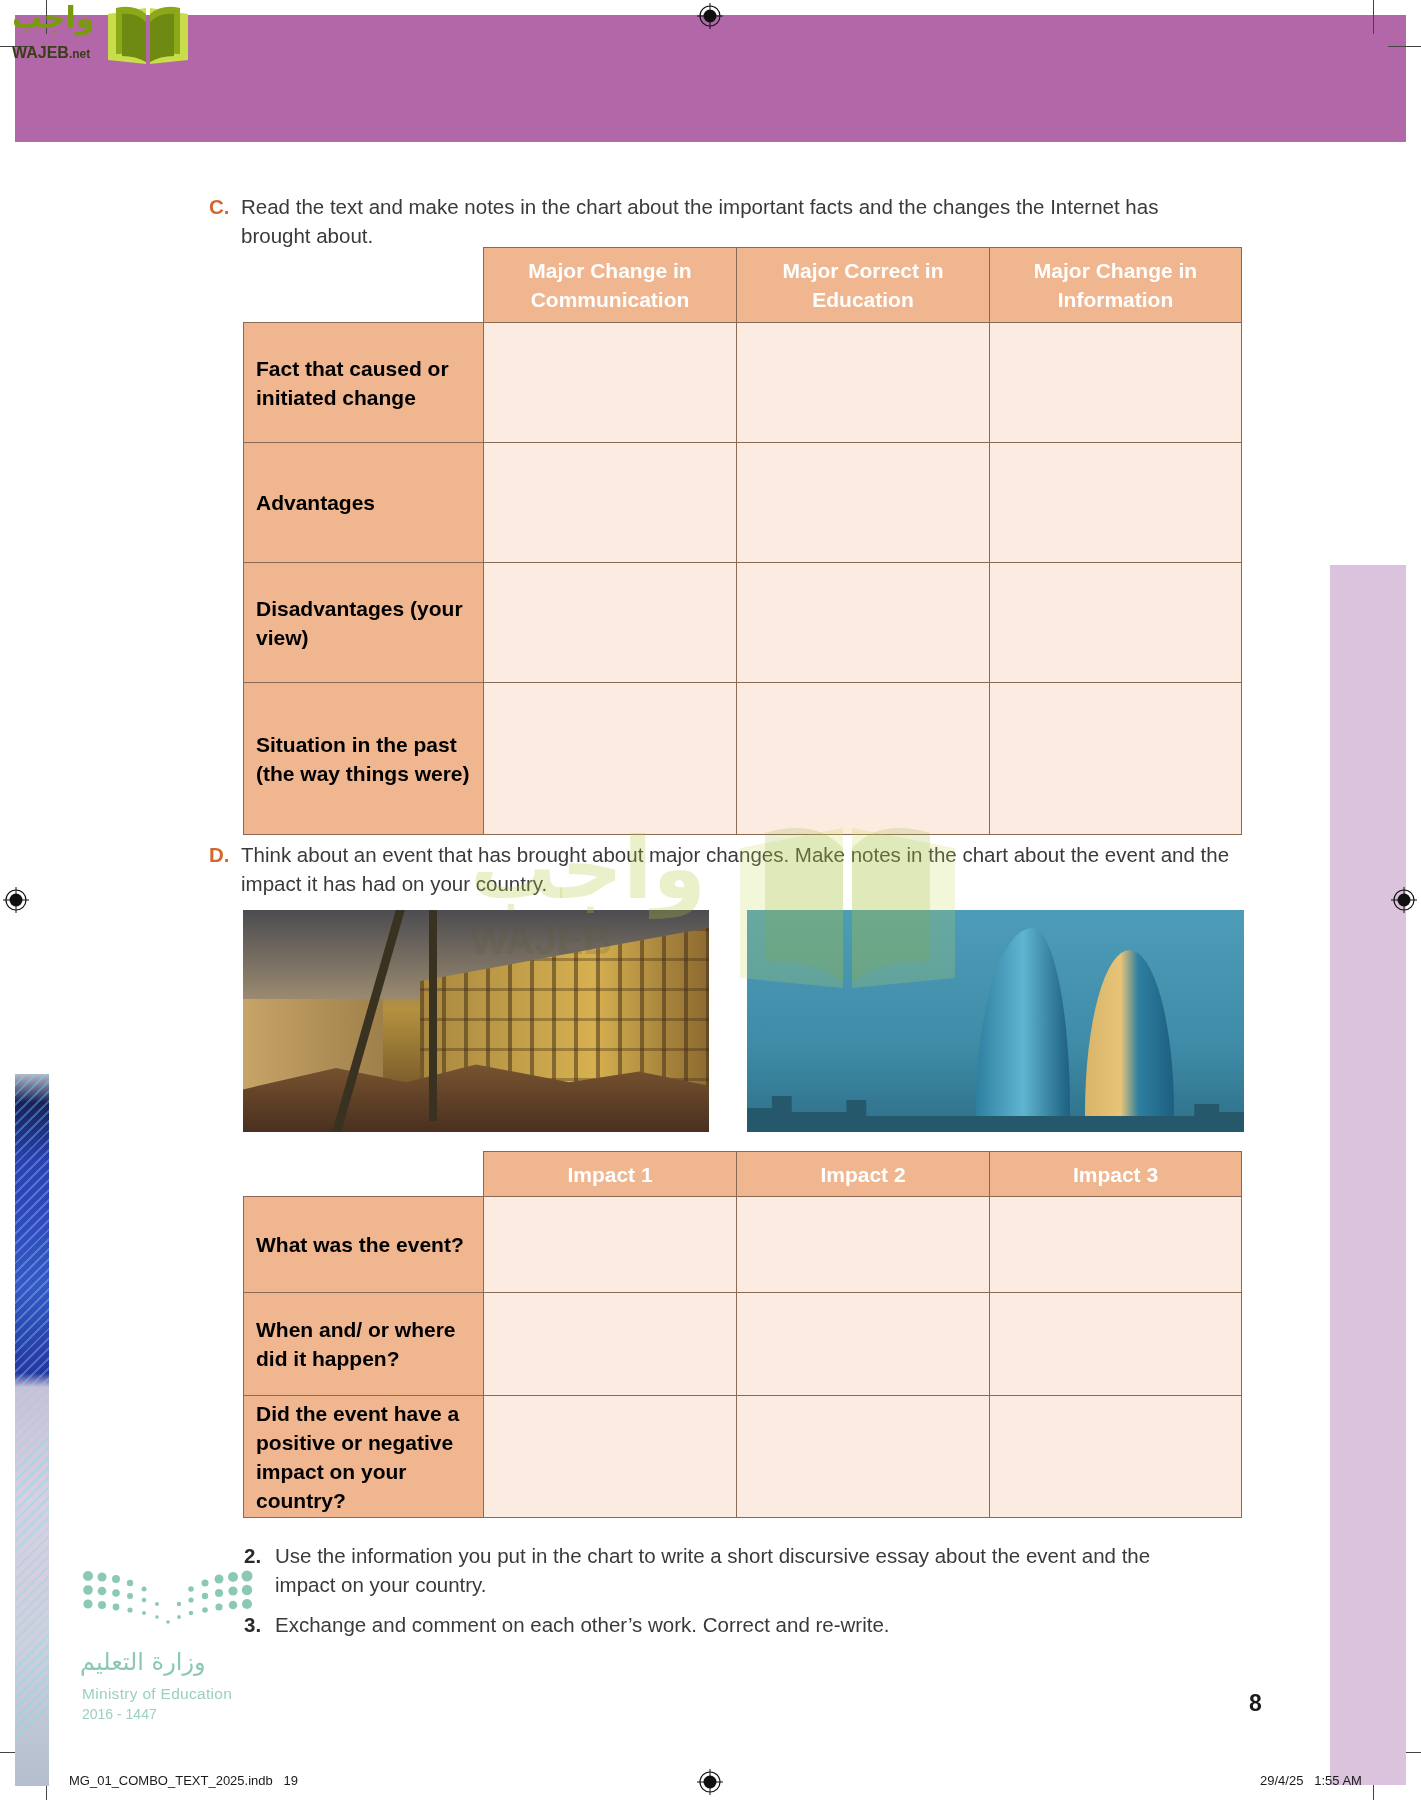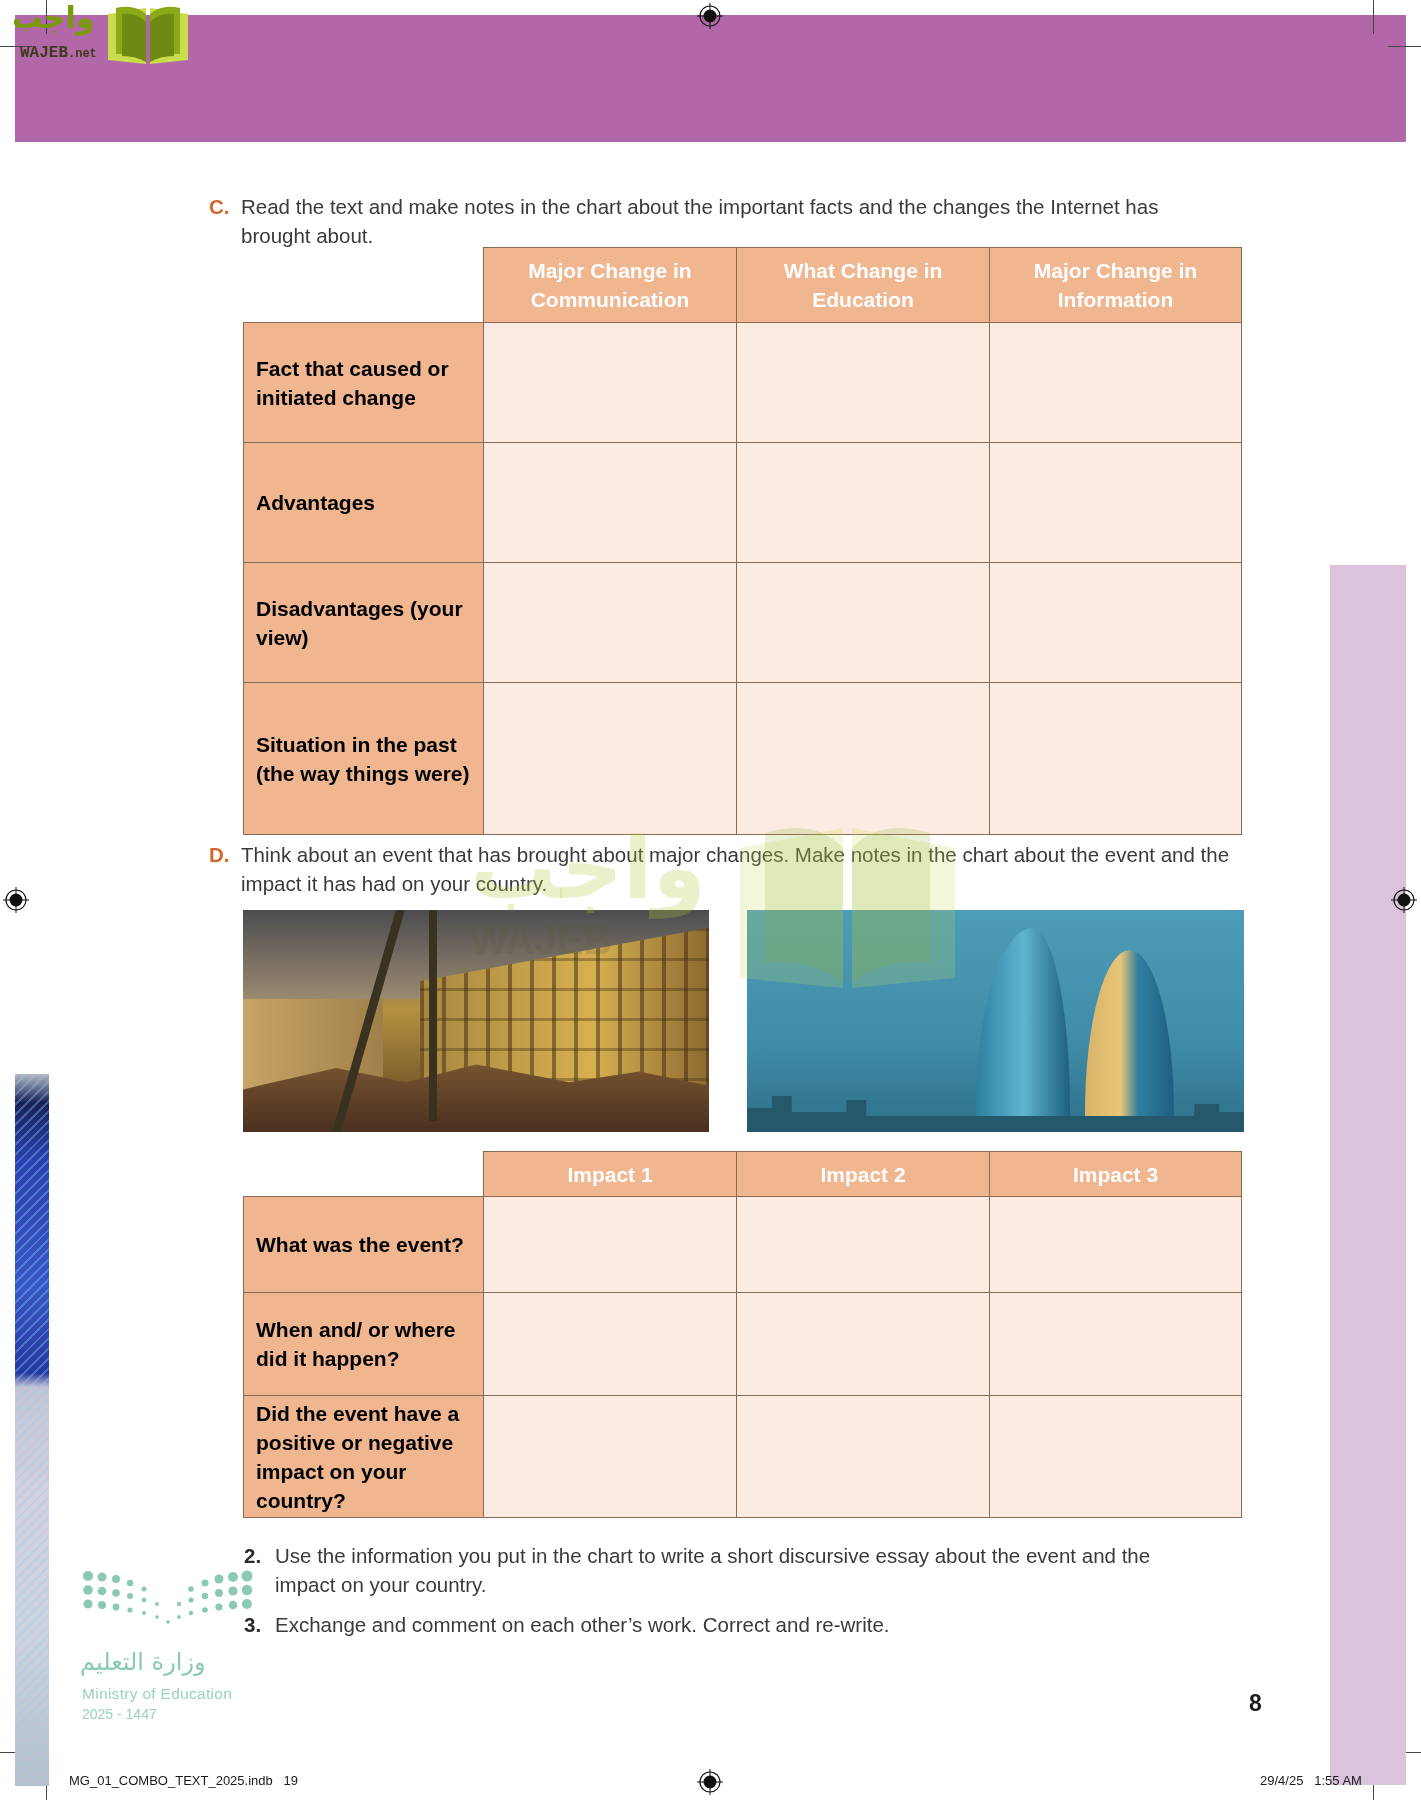--- a/index.html
+++ b/index.html
@@ -2,21 +2,21 @@
 <html><head>
 <meta charset="utf-8">
 <style>
   * { box-sizing: border-box; margin: 0; padding: 0; }
   html, body { width: 1421px; height: 1800px; background: #ffffff; overflow: hidden; }
   body { position: relative; font-family: "Liberation Sans", sans-serif; color: #3a3a3a; }
 
   .banner { position: absolute; left: 15px; top: 15px; width: 1391px; height: 127px; background: #b268a8; }
   .logo { position: absolute; left: 10px; top: 4px; width: 190px; height: 62px; }
   .logo-ar { position: absolute; left: 2px; top: -4px; font-family: "DejaVu Sans", sans-serif; font-weight: bold; font-size: 30px; color: #7a9a0e; }
-  .logo-en { position: absolute; left: 2px; top: 40px; font-family: Liberation Mono, monospace; font-weight: bold; font-size: 16px; color: #3c3c1a; letter-spacing: 0px; margin-left: 8px; }
+  .logo-en { position: absolute; left: 2px; top: 40px; font-family: Liberation Sans, sans-serif; font-weight: bold; font-size: 16px; color: #3c3c1a; letter-spacing: 0px; }
   .logo-en small { font-size: 12px; }
   .logo-book { position: absolute; left: 96px; top: 0px; width: 84px; height: 62px; }
 
   .reg { position: absolute; width: 26px; height: 26px; }
   .crop { position: absolute; background: #444; }
 
   .right-strip { position: absolute; left: 1330px; top: 565px; width: 76px; height: 1220px; background: #dbc2dd; }
   .left-strip { position: absolute; left: 15px; top: 1074px; width: 34px; height: 712px;
     background: linear-gradient(180deg, #b8b8c4 0%, #1a1f5a 4%, #2b3fb0 12%, #3a55c8 30%, #2636a0 42%, #c9c2d6 44%, #d8cfe0 60%, #cfd0dc 80%, #b9bccb 100%); }
   .left-strip::after { content: ""; position: absolute; inset: 0;
@@ -129,21 +129,21 @@
   <colgroup>
       <col style="width:240px">
       <col style="width:253px">
       <col style="width:253px">
       <col style="width:252px">
     </colgroup>
   <tbody>
       <tr style="height:75px;">
     <th class="blank"></th>
     <th>Major Change in Communication</th>
-    <th>What Change in Education</th>
+    <th>Major Correct in Education</th>
     <th>Major Change in Information</th>
   </tr>
   <tr style="height:120px;">
     <td class="rowlabel">Fact that caused or initiated change</td>
     <td class="cell"></td>
     <td class="cell"></td>
     <td class="cell"></td>
   </tr>
   <tr style="height:120px;">
     <td class="rowlabel">Advantages</td>
@@ -275,18 +275,18 @@
       <circle cx="167" cy="34" r="5"></circle>
         <circle cx="153" cy="35" r="4.3"></circle>
         <circle cx="139" cy="37" r="3.6"></circle>
         <circle cx="125" cy="40" r="2.8"></circle>
         <circle cx="111" cy="43" r="2.2"></circle>
         <circle cx="99" cy="47" r="1.9"></circle>
     </g>
   </svg>
   <span class="moe-ar">وزارة التعليم</span>
   <span class="moe-en">Ministry of Education</span>
-  <span class="moe-year">2025 - 1447</span>
+  <span class="moe-year">2016 - 1447</span>
 </div>
 
 <div class="page-num">8</div>
 <div class="footer-left" style="white-space:pre;">MG_01_COMBO_TEXT_2025.indb   19</div>
 <div class="footer-right" style="white-space:pre;">29/4/25   1:55 AM</div>
 
 </body></html>

